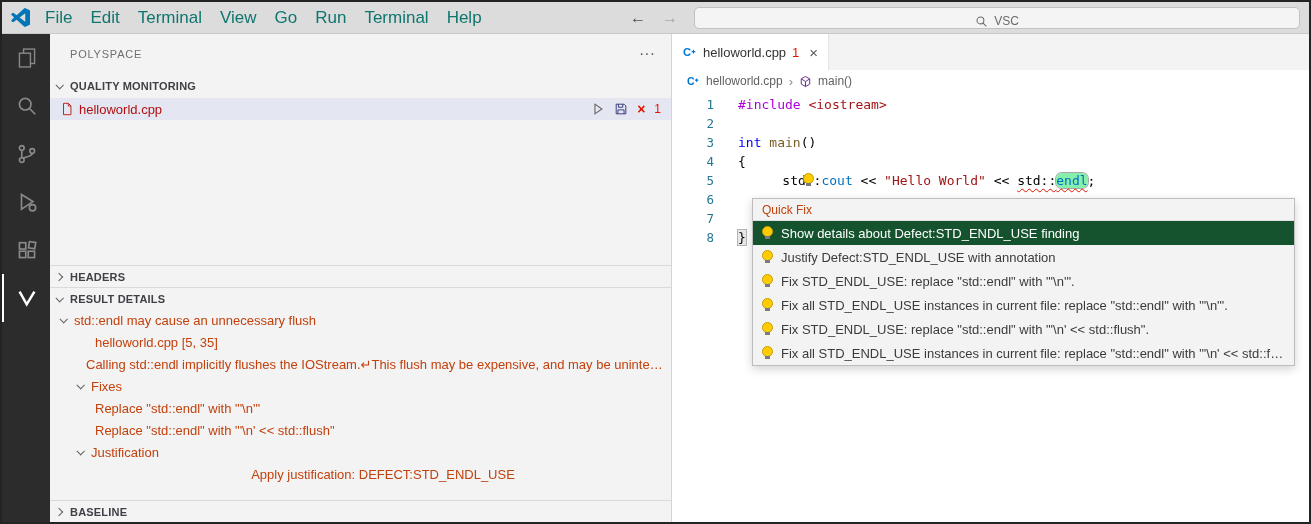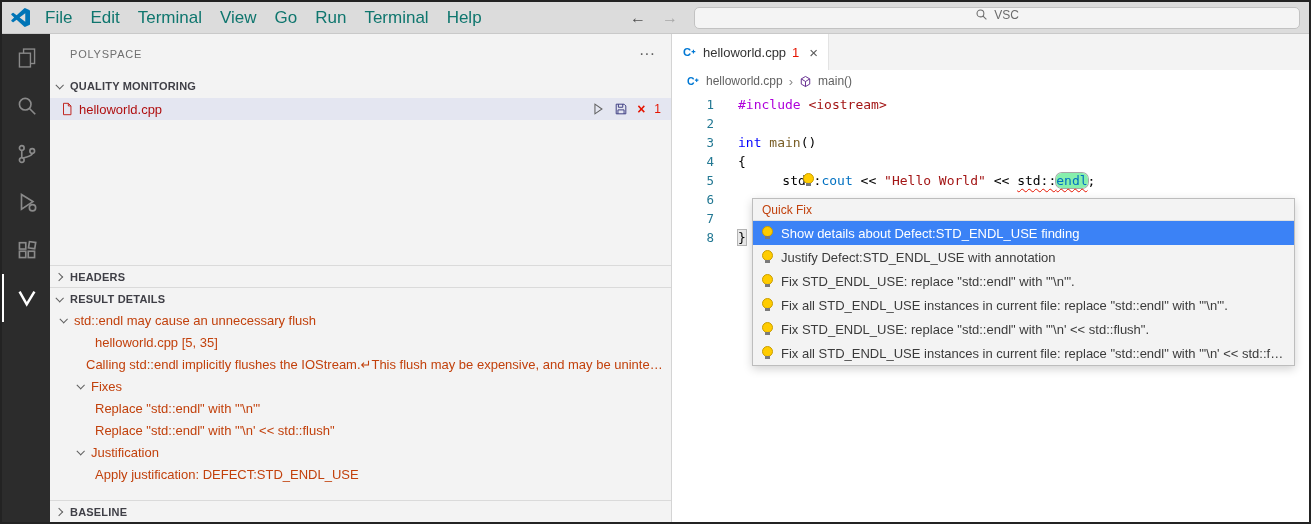--- a/index.html
+++ b/index.html
@@ -7,21 +7,21 @@
   .window { width:1311px; height:524px; border:2px solid #232323; display:flex; flex-direction:column; background:#fff; overflow:hidden; }
 
   
   .titlebar { flex:0 0 32px; height:32px; background:#dcdcdc; border-bottom:1px solid #c9c9c9; display:flex; align-items:center; }
   .logo { margin:0 6px 0 9px; display:flex; align-items:center; }
   .menubar { display:flex; align-items:center; height:100%; }
   .menu-item { padding:0 9px; font-size:17px; color:#0f766e; cursor:default; }
   .tb-spacer { flex:1; }
   .nav-arrow { font-size:16px; padding:0 8px; color:#4f4f4f; }
   .nav-arrow.disabled { color:#a8a8a8; }
-  .search-box { width:606px; height:22px; margin:0 9px 0 8px; background:#f4f4f4; border:1px solid #c2c2c2; border-radius:5px; display:flex; align-items:flex-start; justify-content:center; gap:6px; color:#6b6b6b; font-size:12px; }
+  .search-box { width:606px; height:22px; margin:0 9px 0 8px; background:#f4f4f4; border:1px solid #c2c2c2; border-radius:5px; display:flex; align-items:flex-end; justify-content:center; gap:6px; color:#6b6b6b; font-size:12px; }
 
   
   .main { flex:1; display:flex; min-height:0; }
 
   
   .activitybar { flex:0 0 48px; background:#2c2c2c; display:flex; flex-direction:column; }
   .ab-icon { height:48px; display:flex; align-items:center; justify-content:center; border-left:2px solid transparent; }
   .ab-icon.active { border-left-color:#ffffff; }
 
   
@@ -64,21 +64,21 @@
   .tok.fn  { color:#795e26; }
   .tok.var { color:#0070c1; }
   .tok.squiggle { text-decoration:underline; text-decoration-style:wavy; text-decoration-color:#e51400; text-decoration-thickness:1px; text-underline-offset:2.5px; }
   .tok.occ { background:#86efac; box-shadow:0 0 0 1px #a6a6a6;border-radius:6px; }
   .tok.bracket { background:#e8e8e8; box-shadow:0 0 0 1px #b5b5b5; }
 
   
   .quickfix { position:absolute; left:80px; top:106px; width:543px; background:#f3f3f3; border:1px solid #bdbdbd; box-shadow:0 3px 9px rgba(0,0,0,0.18); font-family:"Liberation Sans",sans-serif; z-index:5; }
   .qf-header { height:22px; line-height:22px; padding-left:9px; font-size:12px; color:#c2410c; border-bottom:1px solid #e0e0e0; }
   .qf-item { height:24px; display:flex; align-items:center; gap:7px; padding:0 8px; font-size:13px; color:#3b3b3b; cursor:pointer; }
-  .qf-item.selected { background:#3b82f6; color:#ffffff; }
+  .qf-item.selected { background:#14532d; color:#ffffff; }
   .qf-text { white-space:nowrap; overflow:hidden; text-overflow:ellipsis; }
 
   
   .bulb { width:13px; height:14px; display:inline-block; position:relative; flex:0 0 13px; }
   .bulb::before { content:""; position:absolute; left:1px; top:0; width:9px; height:9px; border-radius:50%; background:#fc0; border:1px solid #c99d00; }
   .bulb::after { content:""; position:absolute; left:4px; bottom:1px; width:5px; height:3px; background:#7a7a7a; }
 </style>
 </head>
 <body>
 
@@ -224,21 +224,21 @@
           <div class="tree-row" style="padding-left: 45px;">
             <span class="tree-label">Replace "std::endl" with "'\n'"</span>
           </div>
           <div class="tree-row" style="padding-left: 45px;">
             <span class="tree-label">Replace "std::endl" with "'\n' &lt;&lt; std::flush"</span>
           </div>
           <div class="tree-row" style="padding-left: 27px;">
             <span class="chev down"></span>
             <span class="tree-label">Justification</span>
           </div>
-          <div class="tree-row" style="padding-left: 45px;">
+          <div class="tree-row" style="padding-left: 45px; justify-content: center;">
             <span class="tree-label">Apply justification: DEFECT:STD_ENDL_USE</span>
           </div>
         </div>
 
       <div class="section-header bordered baseline">
         <span class="chev right"></span>
         <span>BASELINE</span>
       </div>
     </div>
 

